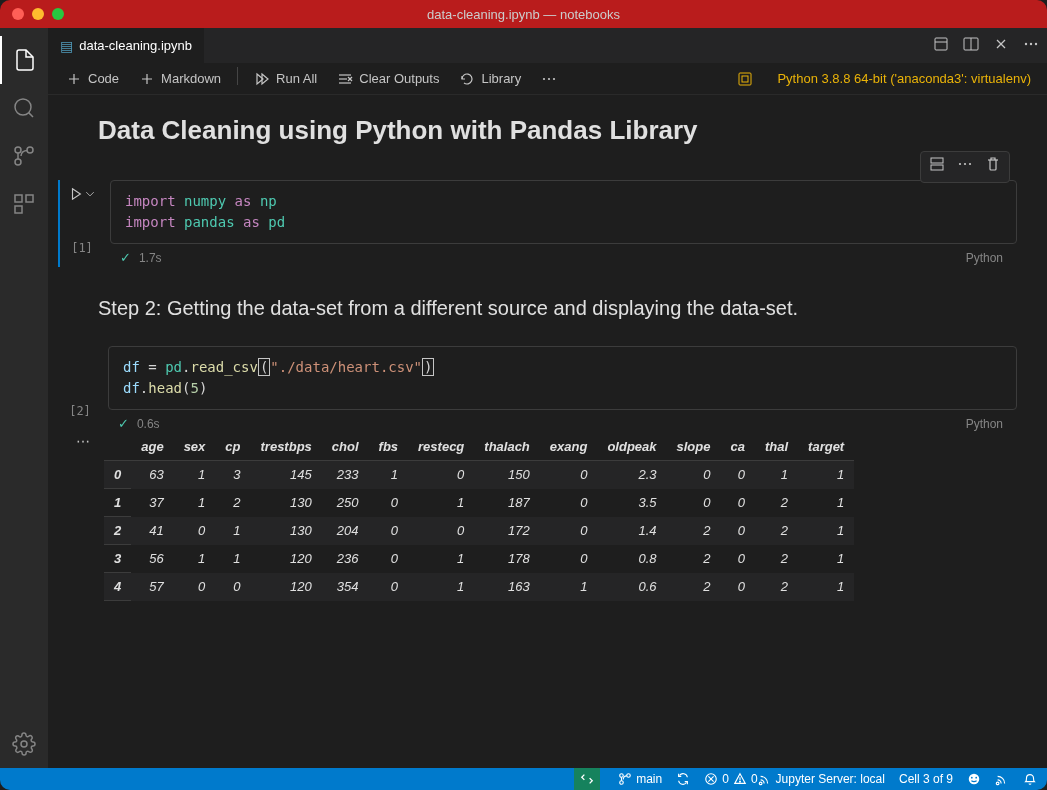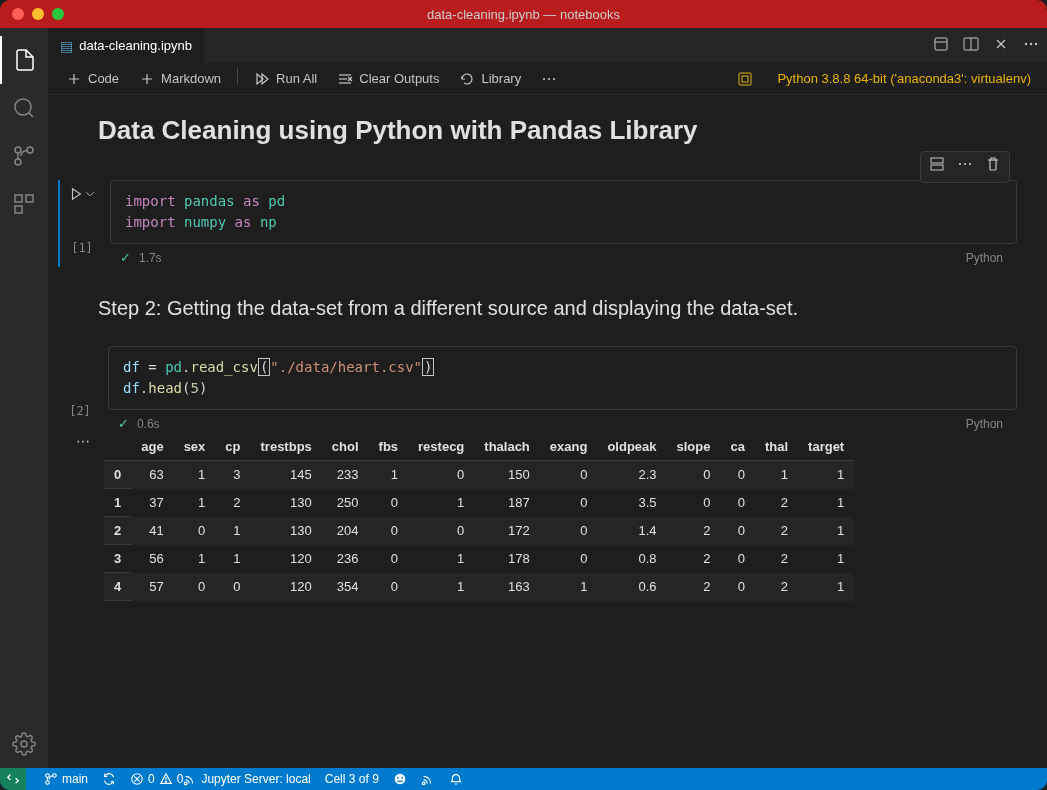--- a/index.html
+++ b/index.html
@@ -221,20 +221,21 @@
       padding: 6px 14px 2px 10px;
       font-size: 12px;
       color: #858585;
     }
     .cell-status-left { display: flex; align-items: center; gap: 8px; }
     .check { color: #4ec9b0; font-size: 13px; }
     
     .output-wrap {
       margin-left: 46px;
       overflow-x: auto;
+      font-style: italic;
     }
     .output-ellipsis {
       position: absolute;
       left: 18px;
       font-size: 14px;
       color: #c5c5c5;
     }
     table.df {
       border-collapse: collapse;
       font-family: -apple-system, BlinkMacSystemFont, sans-serif;
@@ -251,21 +252,21 @@
       border-bottom: 1px solid #3c3c3c;
     }
     table.df tbody tr:nth-child(odd) { background: #252526; }
     table.df tbody th { font-weight: 600; }
     
     .statusbar {
       height: 22px;
       background: #007acc;
       display: flex;
       align-items: center;
-      justify-content: flex-start;
+      justify-content: flex-end;
       font-size: 12px;
       color: #ffffff;
       padding: 0 10px;
     }
     .status-left, .status-right { display: flex; align-items: center; gap: 14px; }
     .status-item { display: flex; align-items: center; gap: 4px; cursor: pointer; }
     .status-item svg { width: 14px; height: 14px; }
     .remote-indicator {
       background: #16825d;
       height: 22px;
@@ -444,22 +445,22 @@
                   <circle cx="3" cy="8" r="1.1"></circle>
                   <circle cx="8" cy="8" r="1.1"></circle>
                   <circle cx="13" cy="8" r="1.1"></circle>
                 </svg></span>
             <span><svg viewBox="0 0 16 16" fill="none" stroke="currentColor" stroke-width="1.2">
                   <polyline points="3,4 13,4"></polyline>
                   <path d="M5 4v9a1 1 0 0 0 1 1h4a1 1 0 0 0 1-1V4"></path>
                   <path d="M6 4V2h4v2"></path>
                 </svg></span>
           </div>
+          <div class="code-line"><span class="kw">import</span> <span class="mod">numpy</span> <span class="as">as</span> <span class="mod">np</span></div>
           <div class="code-line"><span class="kw">import</span> <span class="mod">pandas</span> <span class="as">as</span> <span class="mod">pd</span></div>
-          <div class="code-line"><span class="kw">import</span> <span class="mod">numpy</span> <span class="as">as</span> <span class="mod">np</span></div>
         </div>
         <div class="cell-status">
           <div class="cell-status-left">
             <span class="check">✓</span>
             <span>1.7s</span>
           </div>
           <span>Python</span>
         </div>
       </div>
 

